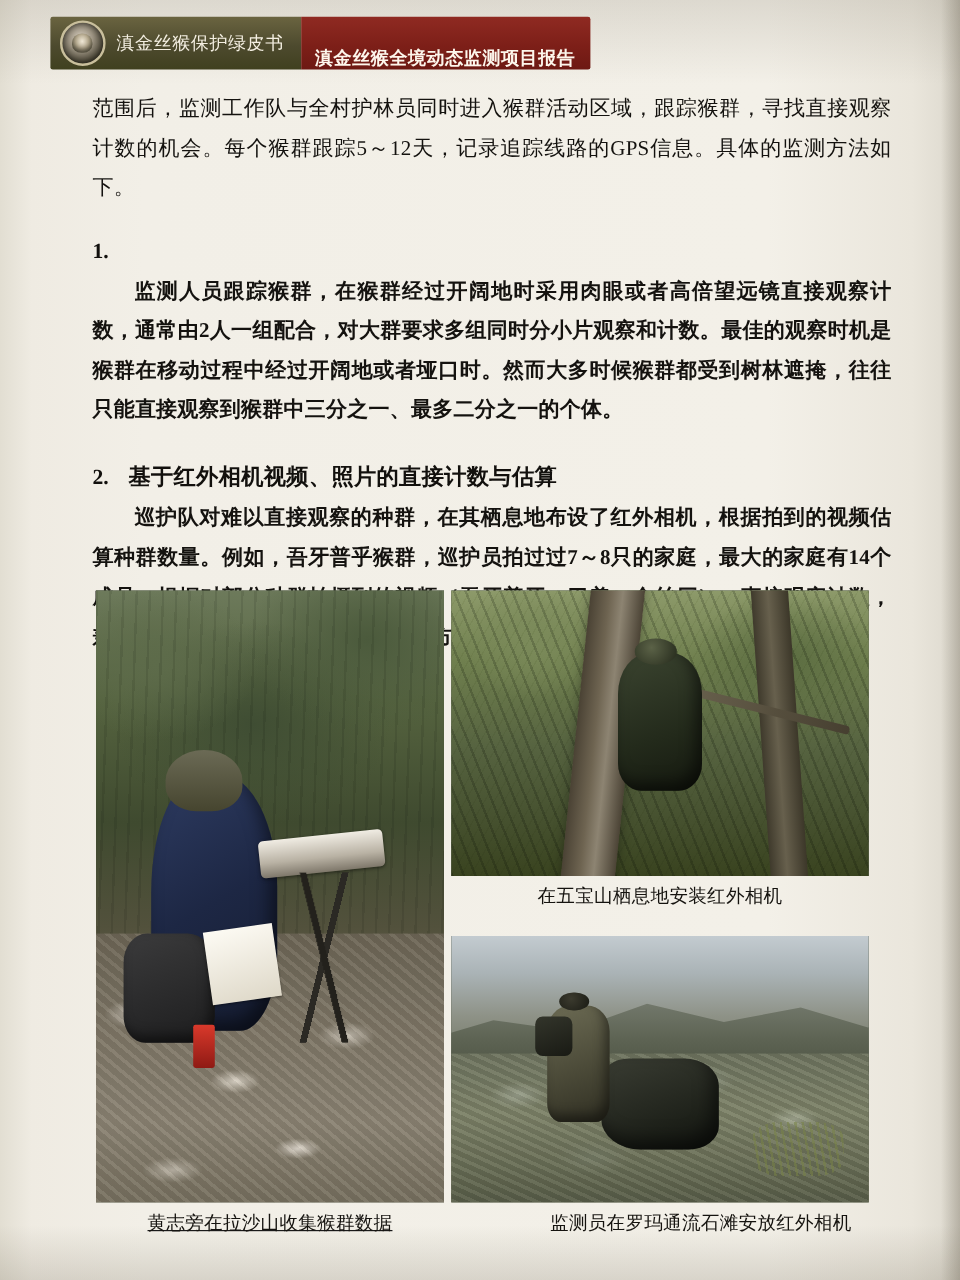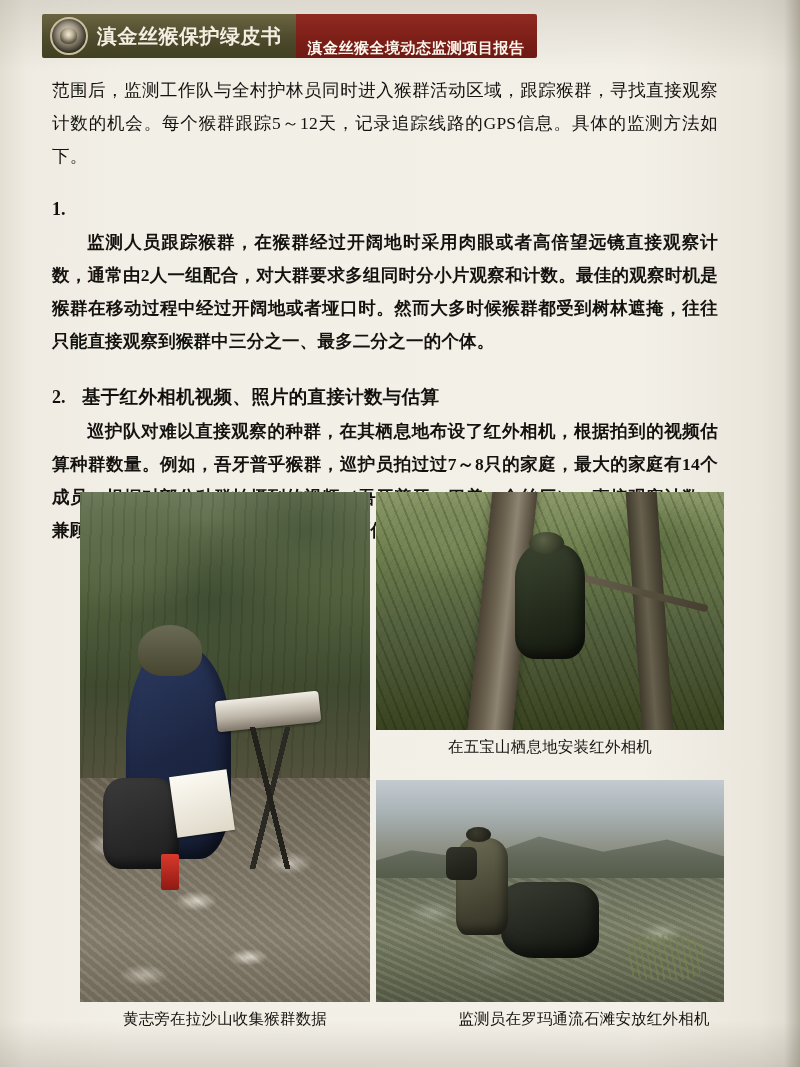--- a/index.html
+++ b/index.html
@@ -77,22 +77,22 @@
     content: "";
     position: absolute;
     left: 8px; top: 9px;
     width: 17px; height: 16px;
     border-radius: 48% 48% 45% 45%;
     background: radial-gradient(ellipse at 50% 40%, #efe7d6 0%, #b5a98e 45%, #5f5a42 100%);
     box-shadow: inset 0 -3px 4px rgba(0,0,0,0.45);
   }
   .header-title-1 {
     font-family: "Liberation Serif", "DejaVu Serif", serif;
-    font-size: 20px;
-    font-weight: bold;
+    font-size: 15px;
+    font-weight: normal;
     color: #f4efe2;
     letter-spacing: 0.5px;
     white-space: nowrap;
   }
   .header-right {
     display: flex;
     align-items: flex-end;
     background: linear-gradient(180deg, #8f2a22 0%, #7d1f18 55%, #6d1913 100%);
     padding: 0 12px;
     border-radius: 0 2px 2px 0;
@@ -102,21 +102,21 @@
     font-weight: bold;
     color: #fdf6ec;
     letter-spacing: 0.5px;
     white-space: nowrap;
   }
 
   
   .content {
     position: absolute;
     top: 74px;
-    left: 52px;
+    left: 77px;
     width: 666px;
   }
   .para {
     font-size: 17.5px;
     line-height: 33px;
     text-align: justify;
     text-justify: inter-ideograph;
     letter-spacing: 0.2px;
     margin: 0;
     color: #14120f;
@@ -164,21 +164,21 @@
   .cap {
     text-align: center;
     font-size: 15.5px;
     color: #15130f;
     margin-top: 7px;
     letter-spacing: 0.2px;
     white-space: nowrap;
   }
 
   
-  .fig-left { left: 12px; top: 0; width: 290px; }
+  .fig-left { left: 12px; top: 0; width: 290px; text-decoration: underline; }
   .photo-left { width: 290px; height: 510px; }
 
   
   .fig-tr { left: 308px; top: 0; width: 348px; }
   .photo-tr { width: 348px; height: 238px; }
 
   
   .fig-br { left: 308px; top: 288px; width: 416px; }
   .photo-br { width: 348px; height: 222px; }
   .forest-1 {

